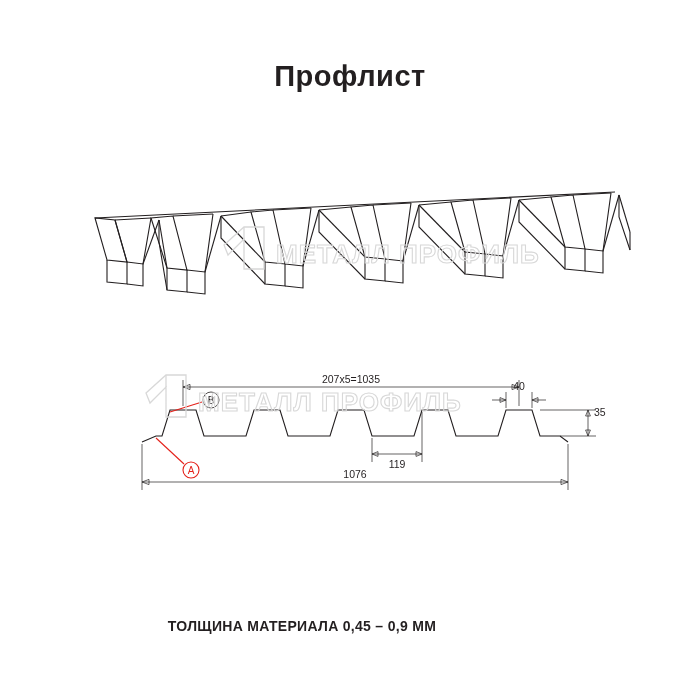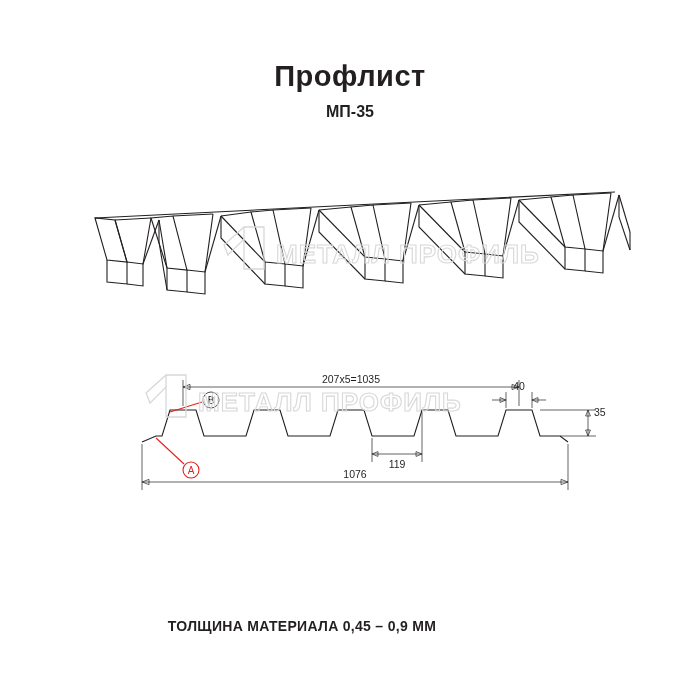--- a/index.html
+++ b/index.html
@@ -79,21 +79,20 @@
   .balloon-txt { fill: #231f20; font-size: 10px; font-family: "Liberation Sans", sans-serif; }
   .wmtxt { fill: none; stroke: #d8d8d8; stroke-width: 1.1; font-size: 26px; font-weight: bold; font-family: "Liberation Sans", sans-serif; letter-spacing: 1px; }
   .wmshape { fill: none; stroke: #d8d8d8; stroke-width: 1.3; }
 </style>
 </head>
 <body>
 
 <div class="page">
 
   <div class="title">Профлист</div>
-  <div class="subtitle">МП-35</div>
 
   <div class="iso-wrap">
     <svg width="600" height="180" viewBox="0 0 600 180">
 
       <path class="ln" d="M 40 68 L 560 42"></path>
 
       <g class="ln">
 
         <path d="M 40 68 L 52 110 L 72 112 L 60 70 Z"></path>
         <path d="M 60 70 L 72 112"></path>

